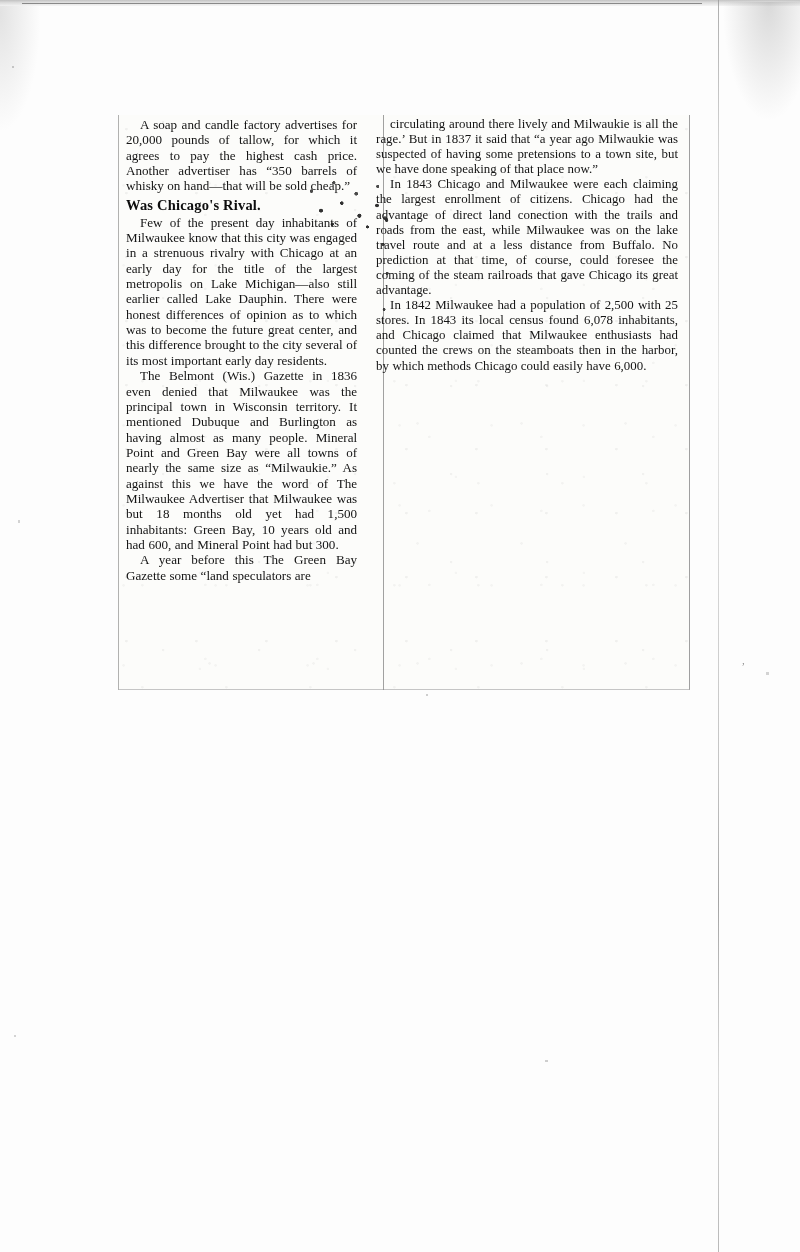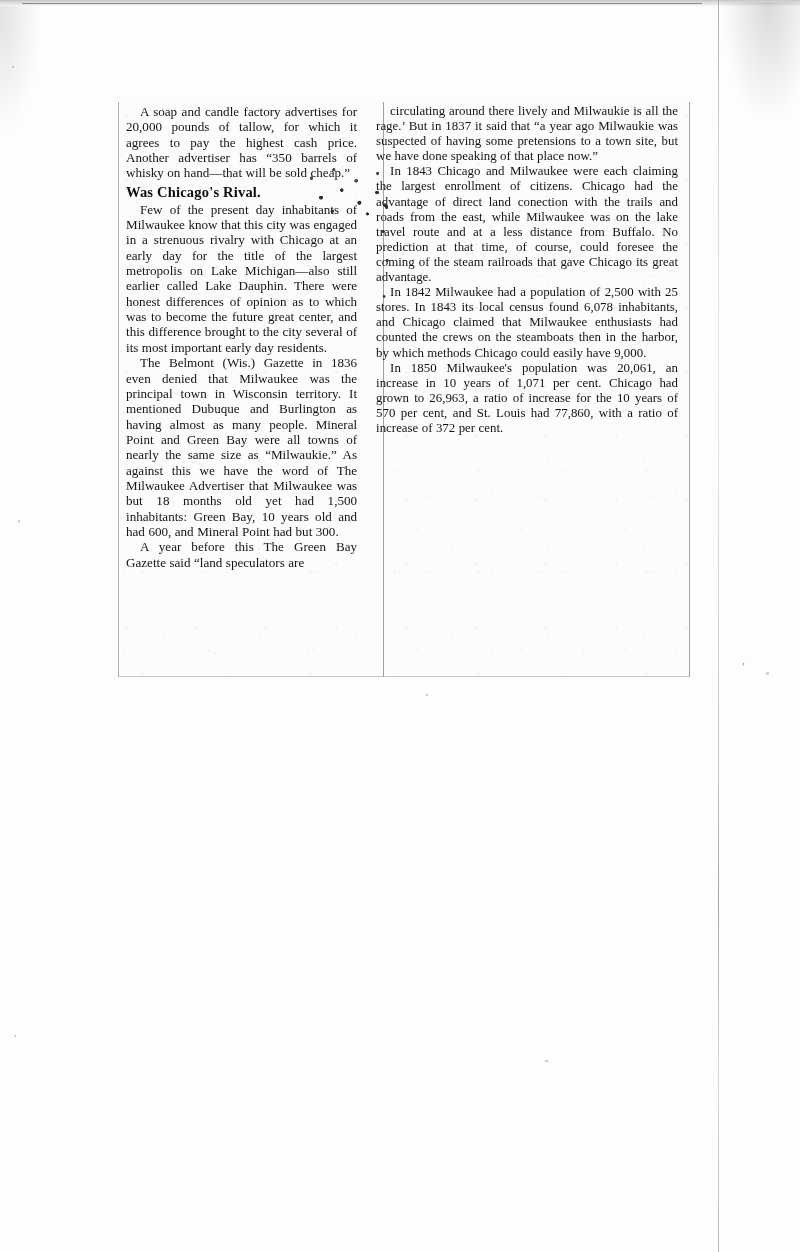--- a/index.html
+++ b/index.html
@@ -68,21 +68,21 @@
     top: 0;
     width: 40px;
     height: 130px;
     background: radial-gradient(ellipse at 0% 10%, rgba(165,165,165,.30), rgba(255,255,255,0) 72%);
   }
 
   
   #clipping {
     position: absolute;
     left: 118px;
-    top: 102px;
+    top: 115px;
     width: 572px;
     height: 575px;
     background: #fcfcfa;
   }
   .clip-edge-left {
     position: absolute;
     left: 0; top: 0;
     width: 1px; height: 575px;
     background: #9d9d9d;
     opacity: .8;
@@ -250,28 +250,27 @@
     <div class="clip-edge-bottom"></div>
     <div class="column-rule"></div>
 
     <div class="columns">
 
       <div class="col col-left">
         <p class="body">A soap and candle factory advertises for 20,000 pounds of tallow, for which it agrees to pay the highest cash price. Another advertiser has “350 barrels of whisky on hand—that will be sold cheap.”</p>
         <h2 class="headline">Was Chicago's Rival.</h2>
         <p class="body">Few of the present day inhabitants of Milwaukee know that this city was engaged in a strenuous rivalry with Chicago at an early day for the title of the largest metropolis on Lake Michigan—also still earlier called Lake Dauphin. There were honest differences of opinion as to which was to become the future great center, and this difference brought to the city several of its most important early day residents.</p>
         <p class="body">The Belmont (Wis.) Gazette in 1836 even denied that Milwaukee was the principal town in Wisconsin territory. It mentioned Dubuque and Burlington as having almost as many people. Mineral Point and Green Bay were all towns of nearly the same size as “Milwaukie.” As against this we have the word of The Milwaukee Advertiser that Milwaukee was but 18 months old yet had 1,500 inhabitants: Green Bay, 10 years old and had 600, and Mineral Point had but 300.</p>
-        <p class="body">A year before this The Green Bay Gazette said “land speculators are</p>
+        <p class="body">A year before this The Green Bay Gazette some “land speculators are</p>
       </div>
 
       <div class="col col-right">
         <p class="body">circulating around there lively and Milwaukie is all the rage.’ But in 1837 it said that “a year ago Milwaukie was suspected of having some pretensions to a town site, but we have done speaking of that place now.”</p>
         <p class="body">In 1843 Chicago and Milwaukee were each claiming the largest enrollment of citizens. Chicago had the advantage of direct land conection with the trails and roads from the east, while Milwaukee was on the lake travel route and at a less distance from Buffalo. No prediction at that time, of course, could foresee the coming of the steam railroads that gave Chicago its great advantage.</p>
-        <p class="body">In 1842 Milwaukee had a population of 2,500 with 25 stores. In 1843 its local census found 6,078 inhabitants, and Chicago claimed that Milwaukee enthusiasts had counted the crews on the steamboats then in the harbor, by which methods Chicago could easily have 9,000.</p>
-        <p class="body">In 1850 Milwaukee's population was 20,061, an increase in 10 years of 1,071 per cent. Chicago had grown to 26,963, a ratio of increase for the 10 years of 570 per cent, and St. Louis had 77,860, with a ratio of increase of 372 per cent.</p>
+        <p class="body">In 1842 Milwaukee had a population of 2,500 with 25 stores. In 1843 its local census found 6,078 inhabitants, and Chicago claimed that Milwaukee enthusiasts had counted the crews on the steamboats then in the harbor, by which methods Chicago could easily have 6,000.</p>
       </div>
 
     </div>
 
     <div class="ink-noise"></div>
     <div class="speckle-cluster2"></div>
     <div class="speckle-cluster"></div>
     <div class="speckle-gutter"></div>
   </div>
 

